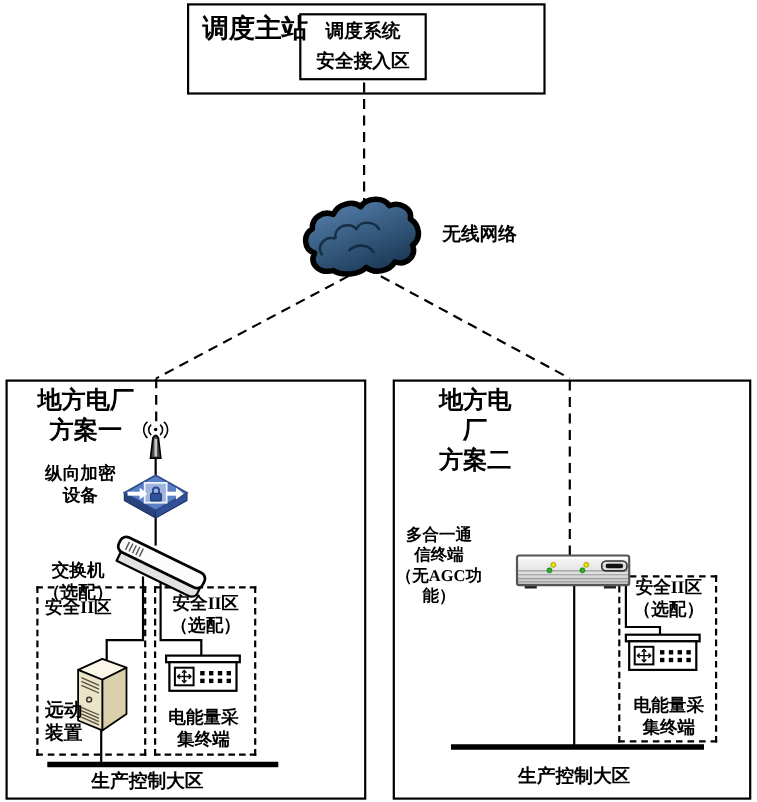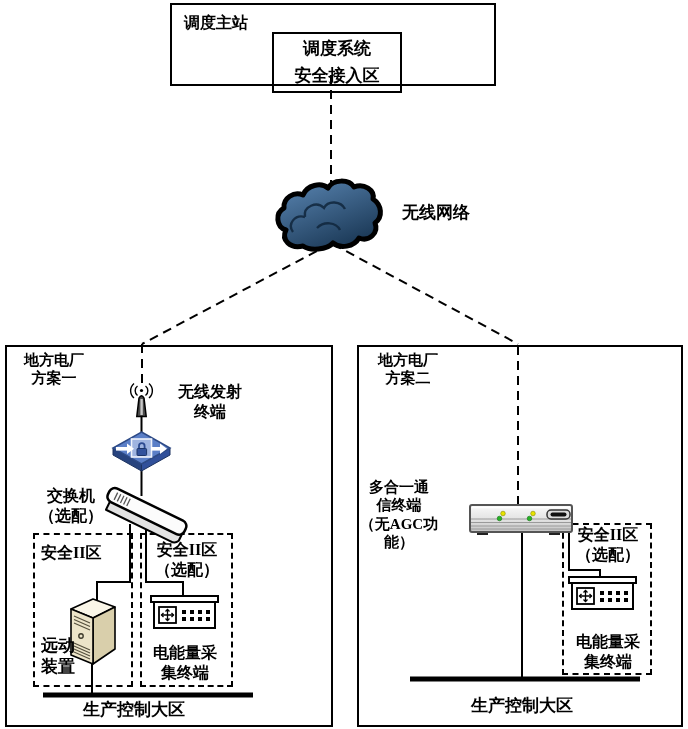--- a/index.html
+++ b/index.html
@@ -2,36 +2,36 @@
 <html><head>
 <meta charset="utf-8">
 <style>
   html,body{margin:0;padding:0;background:#fff;}
   #canvas{position:relative;width:688px;height:729px;background:#ffffff;overflow:hidden;
           font-family:"Liberation Serif","DejaVu Serif",serif;}
   .box{position:absolute;box-sizing:border-box;border:2px solid #000;background:transparent;}
   .dashedbox{position:absolute;box-sizing:border-box;border:2px dashed #000;background:transparent;}
   .lbl{position:absolute;font-weight:bold;color:#000;white-space:pre-line;line-height:1.22;z-index:30;}
   .center{text-align:center;}
-  .f20{font-size:16px;}
-  .f19{font-size:15px;}
+  .f20{font-size:24px;}
+  .f19{font-size:22px;margin-left:24px;}
   .f17{font-size:17px;}
   .f16{font-size:16px;}
   .f15{font-size:15px;}
   #overlay{position:absolute;left:0;top:0;z-index:20;}
   #innerbox{display:flex;align-items:center;justify-content:center;text-align:center;
             font-weight:bold;font-size:17px;line-height:1.55;white-space:pre-line;}
 </style>
 </head>
 <body>
 
 <div id="canvas">
 
   <div class="box" style="left:170px;top:3px;width:326px;height:83px;"></div>
-  <div id="innerbox" class="box" style="left:272px;top:12px;width:130px;height:61px;margin-top:20px;">调度系统
+  <div id="innerbox" class="box" style="left:272px;top:12px;width:116px;height:61px;">调度系统
 安全接入区</div>
   <div class="box" style="left:5px;top:345px;width:328px;height:382px;"></div>
   <div class="box" style="left:357px;top:345px;width:326px;height:382px;"></div>
 
   <div class="dashedbox" style="left:33px;top:533px;width:100px;height:154px;"></div>
   <div class="dashedbox" style="left:140px;top:533px;width:93px;height:154px;"></div>
   <div class="dashedbox" style="left:562px;top:523px;width:90px;height:152px;"></div>
 
   <svg id="overlay" width="688" height="729" viewBox="0 0 688 729">
     <defs>
@@ -165,23 +165,23 @@
       <rect x="547" y="510" width="23" height="9" rx="4" fill="#dcdcdc" stroke="#333" stroke-width="1.5"></rect>
       <rect x="550.5" y="512.5" width="16" height="4" rx="2" fill="#111"></rect>
     </g>
   </svg>
 
   <div class="lbl f20" style="left:184px;top:13px;">调度主站</div>
   <div class="lbl f17" style="left:402px;top:203px;">无线网络</div>
 
   <div class="lbl f19 center" style="left:10px;top:351px;width:88px;">地方电厂
 方案一</div>
-  <div class="lbl f16 center" style="left:170px;top:382px;width:80px;">无线发射
-终端</div>
-  <div class="lbl f16 center" style="left:32px;top:486px;width:78px;">交换机
+  <div class="lbl f16 center" style="left:36px;top:421px;width:74px;">纵向加密
+设备</div>
+  <div class="lbl f16 center" style="left:32px;top:510px;width:78px;">交换机
 （选配）</div>
   <div class="lbl f16" style="left:41px;top:543px;">安全II区</div>
   <div class="lbl f16 center" style="left:146px;top:540px;width:82px;">安全II区
 （选配）</div>
   <div class="lbl f17" style="left:41px;top:636px;">远动
 装置</div>
   <div class="lbl f16 center" style="left:148px;top:643px;width:74px;">电能量采
 集终端</div>
   <div class="lbl f17" style="left:83px;top:700px;">生产控制大区</div>
 

